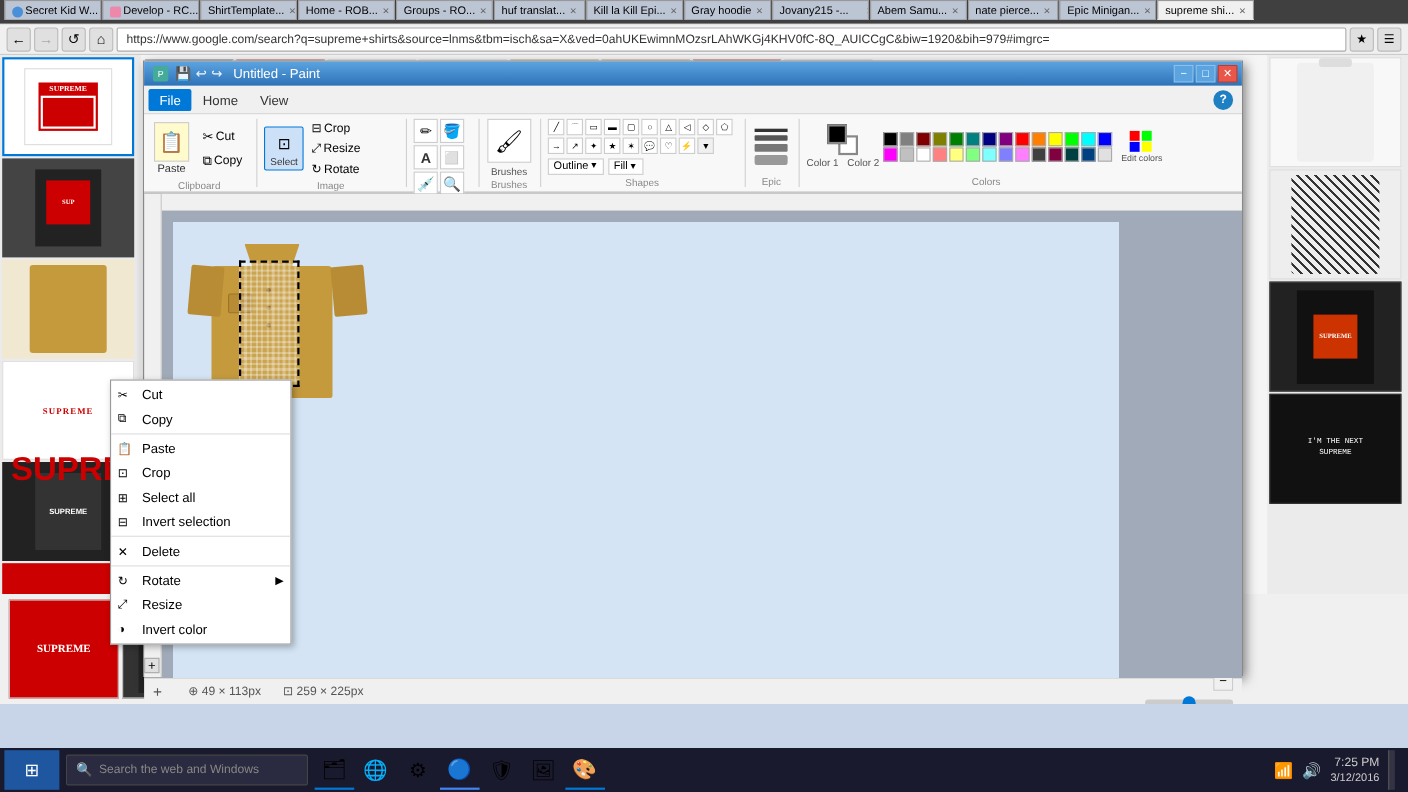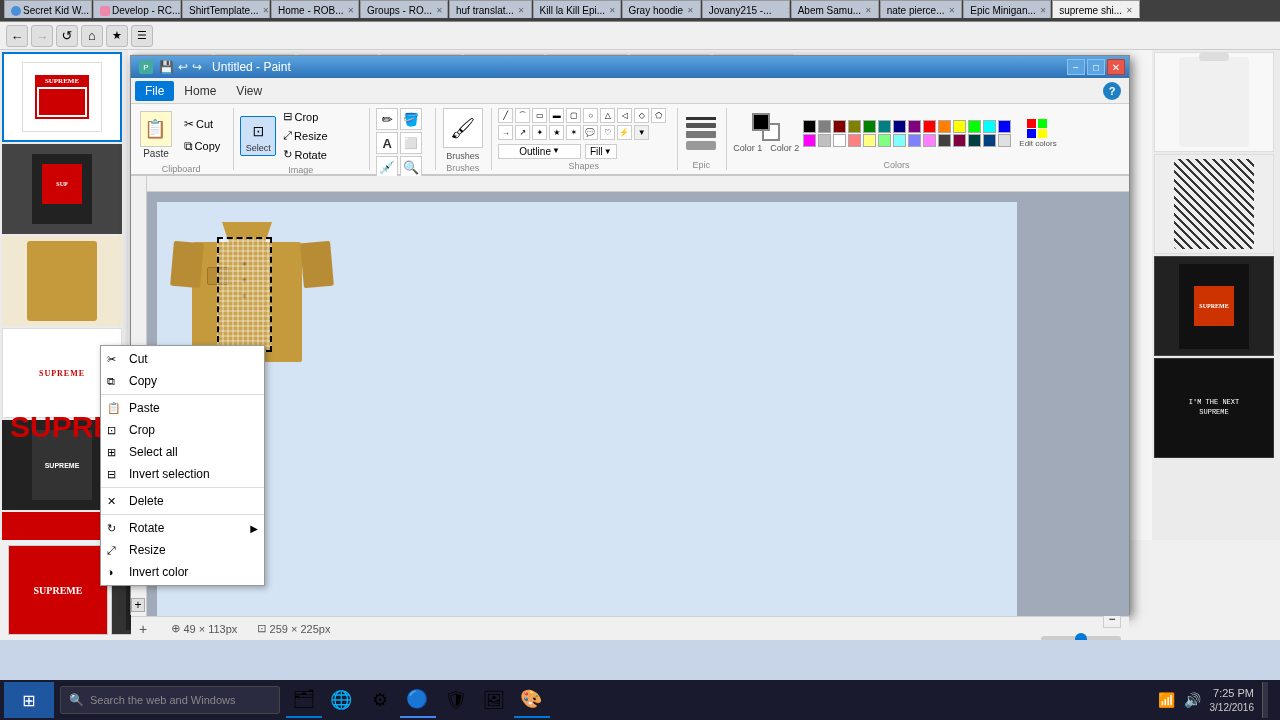--- a/index.html
+++ b/index.html
@@ -63,20 +63,23 @@
     <span>supreme shi...</span>
     <span style="margin-left:2px;font-size:8px;color:#666;">✕</span>
   </div>
 </div>
 
 <div style="width:1280px; background:#f0f0f0; height:28px; display:flex; align-items:center; padding:0 6px; border-bottom:1px solid #ccc; gap:3px;">
   <button style="background:#e0e0e0;border:1px solid #bbb;border-radius:3px;width:22px;height:22px;cursor:pointer;font-size:13px;display:flex;align-items:center;justify-content:center;">←</button>
   <button style="background:#e0e0e0;border:1px solid #bbb;border-radius:3px;width:22px;height:22px;cursor:pointer;font-size:13px;display:flex;align-items:center;justify-content:center;color:#aaa;">→</button>
   <button style="background:#e0e0e0;border:1px solid #bbb;border-radius:3px;width:22px;height:22px;cursor:pointer;font-size:13px;display:flex;align-items:center;justify-content:center;">↺</button>
   <button style="background:#e0e0e0;border:1px solid #bbb;border-radius:3px;width:22px;height:22px;cursor:pointer;font-size:13px;display:flex;align-items:center;justify-content:center;">⌂</button>
+  <div style="flex:1;height:22px;background:white;border:1px solid #aaa;border-radius:2px;padding:0 8px;font-size:11px;color:#333;display:flex;align-items:center;">
+    <span style="overflow:hidden;white-space:nowrap;text-overflow:ellipsis;">https://www.google.com/search?q=supreme+shirts&amp;source=lnms&amp;tbm=isch&amp;sa=X&amp;ved=0ahUKEwimnMOzsrLAhWKGj4KHV0fC-8Q_AUICCgC&amp;biw=1920&amp;bih=979#imgrc=</span>
+  </div>
   <button style="background:#e0e0e0;border:1px solid #bbb;border-radius:3px;width:22px;height:22px;cursor:pointer;font-size:11px;">★</button>
   <button style="background:#e0e0e0;border:1px solid #bbb;border-radius:3px;width:22px;height:22px;cursor:pointer;font-size:11px;">☰</button>
 </div>
 
 <div style="width:1280px; height:590px; background:#f5f5f5; position:relative; overflow:hidden;">
 
   <div style="position:absolute;top:0;left:0;width:128px;background:#ebebeb;height:590px;display:flex;flex-direction:column;gap:2px;padding:2px;">
 
     <div style="width:120px;height:90px;background:#fff;border:2px solid #0078d7;display:flex;align-items:center;justify-content:center;cursor:pointer;overflow:hidden;position:relative;">
       <div style="width:80px;height:70px;background:#fff;border:1px solid #ddd;display:flex;align-items:center;justify-content:center;">
@@ -278,21 +281,21 @@
             <div style="width:15px;height:15px;border:1px solid #ccc;display:flex;align-items:center;justify-content:center;font-size:8px;cursor:pointer;background:#fff;">↗</div>
             <div style="width:15px;height:15px;border:1px solid #ccc;display:flex;align-items:center;justify-content:center;font-size:8px;cursor:pointer;background:#fff;">✦</div>
             <div style="width:15px;height:15px;border:1px solid #ccc;display:flex;align-items:center;justify-content:center;font-size:8px;cursor:pointer;background:#fff;">★</div>
             <div style="width:15px;height:15px;border:1px solid #ccc;display:flex;align-items:center;justify-content:center;font-size:8px;cursor:pointer;background:#fff;">✶</div>
             <div style="width:15px;height:15px;border:1px solid #ccc;display:flex;align-items:center;justify-content:center;font-size:8px;cursor:pointer;background:#fff;">💬</div>
             <div style="width:15px;height:15px;border:1px solid #ccc;display:flex;align-items:center;justify-content:center;font-size:8px;cursor:pointer;background:#fff;">♡</div>
             <div style="width:15px;height:15px;border:1px solid #ccc;display:flex;align-items:center;justify-content:center;font-size:8px;cursor:pointer;background:#fff;">⚡</div>
             <div style="width:15px;height:15px;border:1px solid #ccc;display:flex;align-items:center;justify-content:center;font-size:8px;cursor:pointer;background:#f0f0f0;">▼</div>
           </div>
           <div style="display:flex;gap:4px;margin-top:2px;">
-            <div style="font-size:10px;padding:1px 20px;border:1px solid #ccc;background:#fff;cursor:pointer;display:flex;align-items:flex-start;gap:1px;">
+            <div style="font-size:10px;padding:1px 4px;border:1px solid #ccc;background:#fff;cursor:pointer;display:flex;align-items:flex-start;gap:1px;">
               <span>Outline</span>
                 <span style="font-size:8px;">▼</span>
             </div>
             <div style="font-size:10px;padding:1px 4px;border:1px solid #ccc;background:#fff;cursor:pointer;display:flex;align-items:center;gap:1px;">
               <span>Fill</span>
                 <span style="font-size:8px;">▼</span>
             </div>
           </div>
         </div>
         <div style="font-size:9px;color:#888;text-align:center;margin-top:2px;">Shapes</div>

